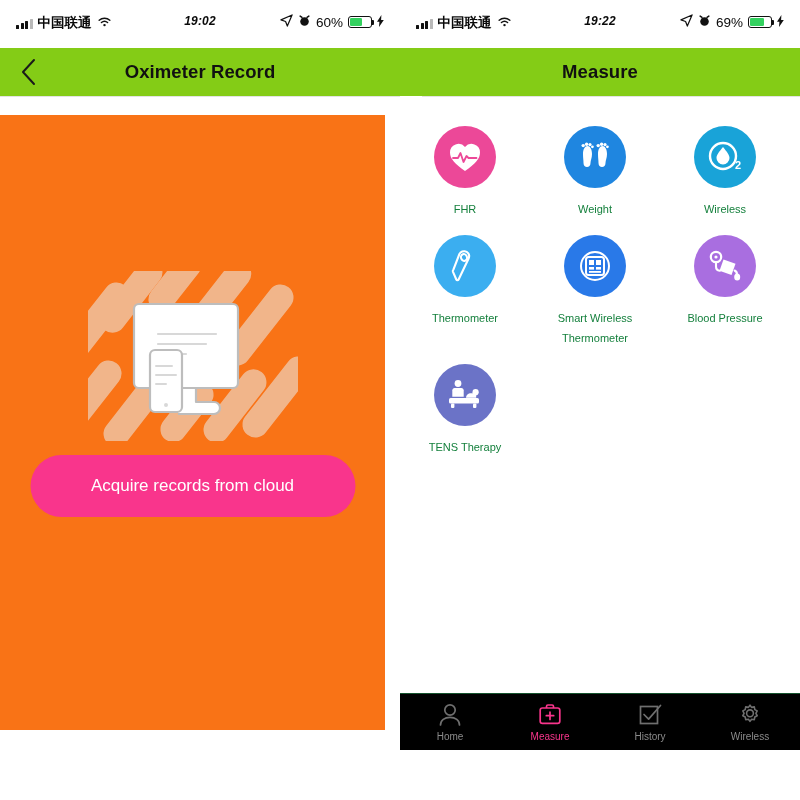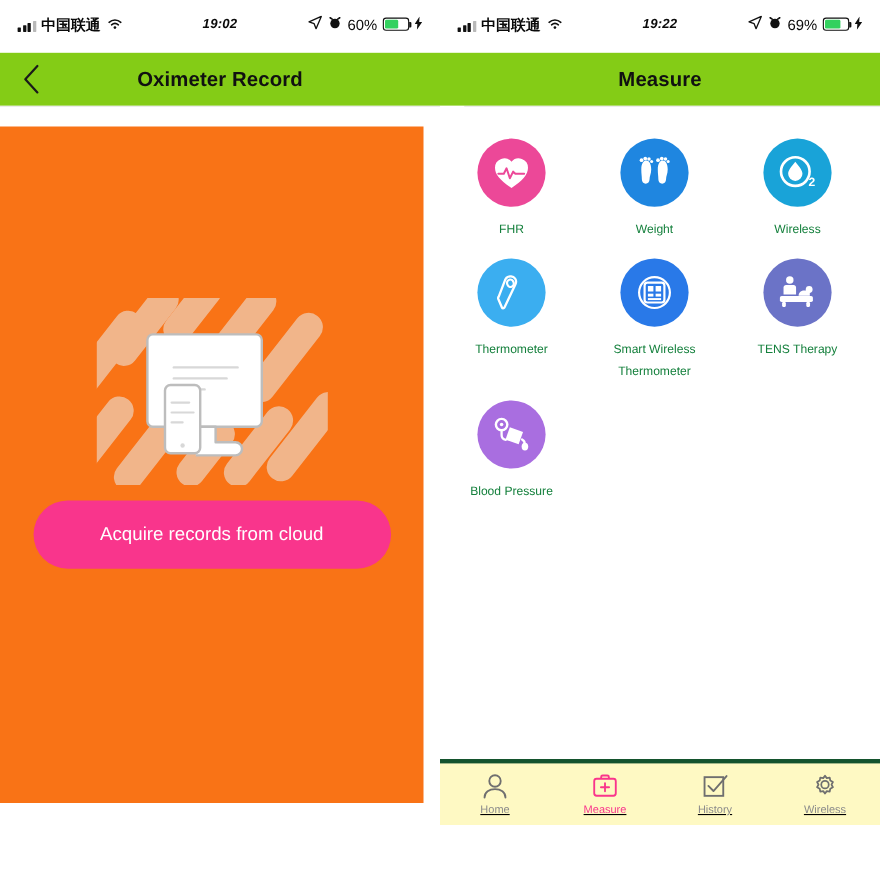--- a/index.html
+++ b/index.html
@@ -87,23 +87,22 @@
     display:flex;align-items:center;justify-content:center;
   }
   .cell .label{
     margin-top:11px;font-size:11px;color:#15803d;text-align:center;
     line-height:20px;width:132px;
   }
 
   
   .tabbar{
     position:absolute;left:0;bottom:50px;width:400px;height:56px;
-    background:#fef9c3;border-top:4px solid #14532d;
+    background:#000000;border-top:1px solid #14532d;
     display:flex;
-    text-decoration:underline;
   }
   .tab{
     flex:1;display:flex;flex-direction:column;align-items:center;
     justify-content:center;gap:3px;cursor:pointer;
   }
   .tab .tlabel{font-size:10px;color:#8b8b8b;}
   .tab.active .tlabel{color:#f9358c;}
 </style>
 </head>
 <body>
@@ -316,50 +315,50 @@
             <rect x="19" y="12" width="5" height="5" fill="#ffffff"></rect>
             <rect x="12" y="19" width="5" height="2.6" fill="#ffffff"></rect>
             <rect x="19" y="19" width="5" height="2.6" fill="#ffffff"></rect>
             <rect x="12" y="23" width="12" height="1.8" fill="#ffffff"></rect>
           </svg>
         </div>
         <div class="label">Smart Wireless Thermometer</div>
       </div>
 
       <div class="cell">
+        <div class="circle" style="background:#a96ee0">
+          <svg width="36" height="34" viewBox="0 0 36 34">
+            <circle cx="9" cy="8" r="5.2" fill="none" stroke="#ffffff" stroke-width="2.2"></circle>
+            <circle cx="9" cy="8" r="1.6" fill="#ffffff"></circle>
+            <path d="M9 13.2v4.2c0 2.4 1.6 4 3.8 4.4" stroke="#ffffff" stroke-width="2.1" fill="none" stroke-linecap="round"></path>
+            <path d="M16.5 10.5l12 4.2-4 11.2-12-4.2z" fill="#ffffff"></path>
+            <path d="M27.6 21.5c2 1.2 2.6 2.6 2.2 4" stroke="#ffffff" stroke-width="2.1" fill="none" stroke-linecap="round"></path>
+            <ellipse cx="30.2" cy="28" rx="3" ry="3.6" fill="#ffffff"></ellipse>
+          </svg>
+        </div>
+        <div class="label">Blood Pressure</div>
+      </div>
+
+      <div class="cell">
         <div class="circle" style="background:#6b73c7">
           <svg width="38" height="32" viewBox="0 0 38 32">
             <g fill="#ffffff">
               <circle cx="12" cy="4.5" r="3.4"></circle>
               <path d="M8.6 9h6.8c1.3 0 2.3 1 2.3 2.3v6.4H6.3v-6.4C6.3 10 7.3 9 8.6 9z"></path>
               <rect x="3" y="19" width="30" height="5.6" rx="1.6"></rect>
               <path d="M20 18.8c0-2.6 2.2-4.6 4.9-4.6h5.3v4.6z"></path>
               <circle cx="29.6" cy="13.2" r="3.1"></circle>
               <rect x="5" y="24.6" width="3.4" height="4.4" rx="1"></rect>
               <rect x="27" y="24.6" width="3.4" height="4.4" rx="1"></rect>
             </g>
           </svg>
         </div>
         <div class="label">TENS Therapy</div>
       </div>
 
-      <div class="cell">
-        <div class="circle" style="background:#a96ee0">
-          <svg width="36" height="34" viewBox="0 0 36 34">
-            <circle cx="9" cy="8" r="5.2" fill="none" stroke="#ffffff" stroke-width="2.2"></circle>
-            <circle cx="9" cy="8" r="1.6" fill="#ffffff"></circle>
-            <path d="M9 13.2v4.2c0 2.4 1.6 4 3.8 4.4" stroke="#ffffff" stroke-width="2.1" fill="none" stroke-linecap="round"></path>
-            <path d="M16.5 10.5l12 4.2-4 11.2-12-4.2z" fill="#ffffff"></path>
-            <path d="M27.6 21.5c2 1.2 2.6 2.6 2.2 4" stroke="#ffffff" stroke-width="2.1" fill="none" stroke-linecap="round"></path>
-            <ellipse cx="30.2" cy="28" rx="3" ry="3.6" fill="#ffffff"></ellipse>
-          </svg>
-        </div>
-        <div class="label">Blood Pressure</div>
-      </div>
-
     </div>
 
     <div class="tabbar">
 
       <div class="tab">
         <svg width="26" height="26" viewBox="0 0 26 26">
           <circle cx="13" cy="8" r="5.2" fill="none" stroke="#6f6f6f" stroke-width="1.7"></circle>
           <path d="M3.5 23c0-4.8 4.2-7.6 9.5-7.6s9.5 2.8 9.5 7.6" fill="none" stroke="#6f6f6f" stroke-width="1.7" stroke-linecap="round"></path>
         </svg>
         <span class="tlabel">Home</span>

